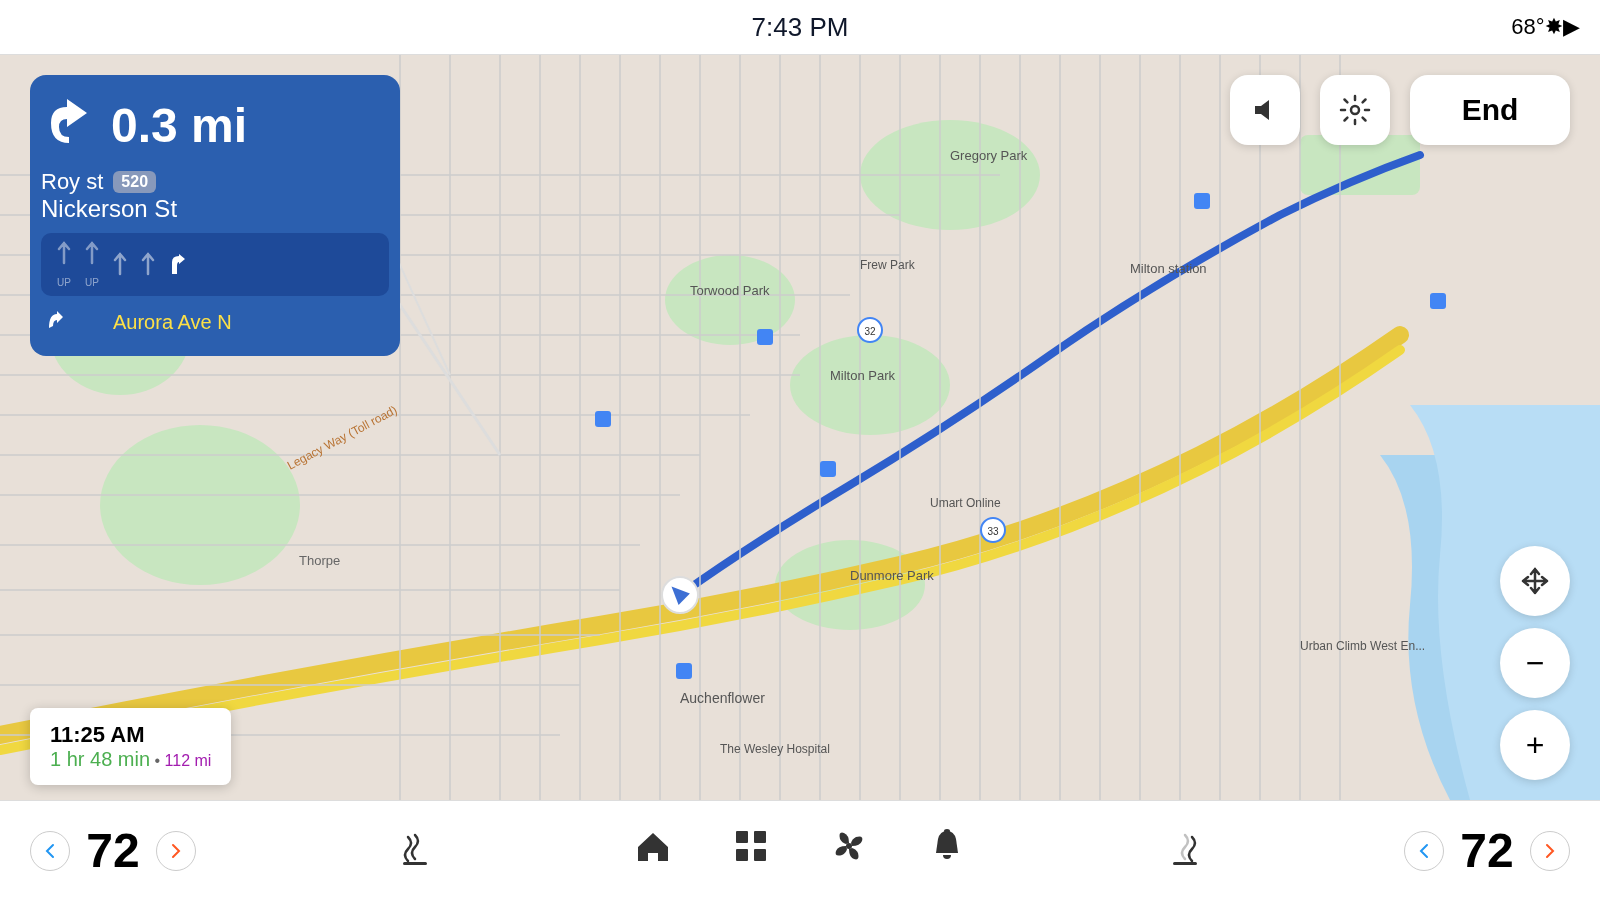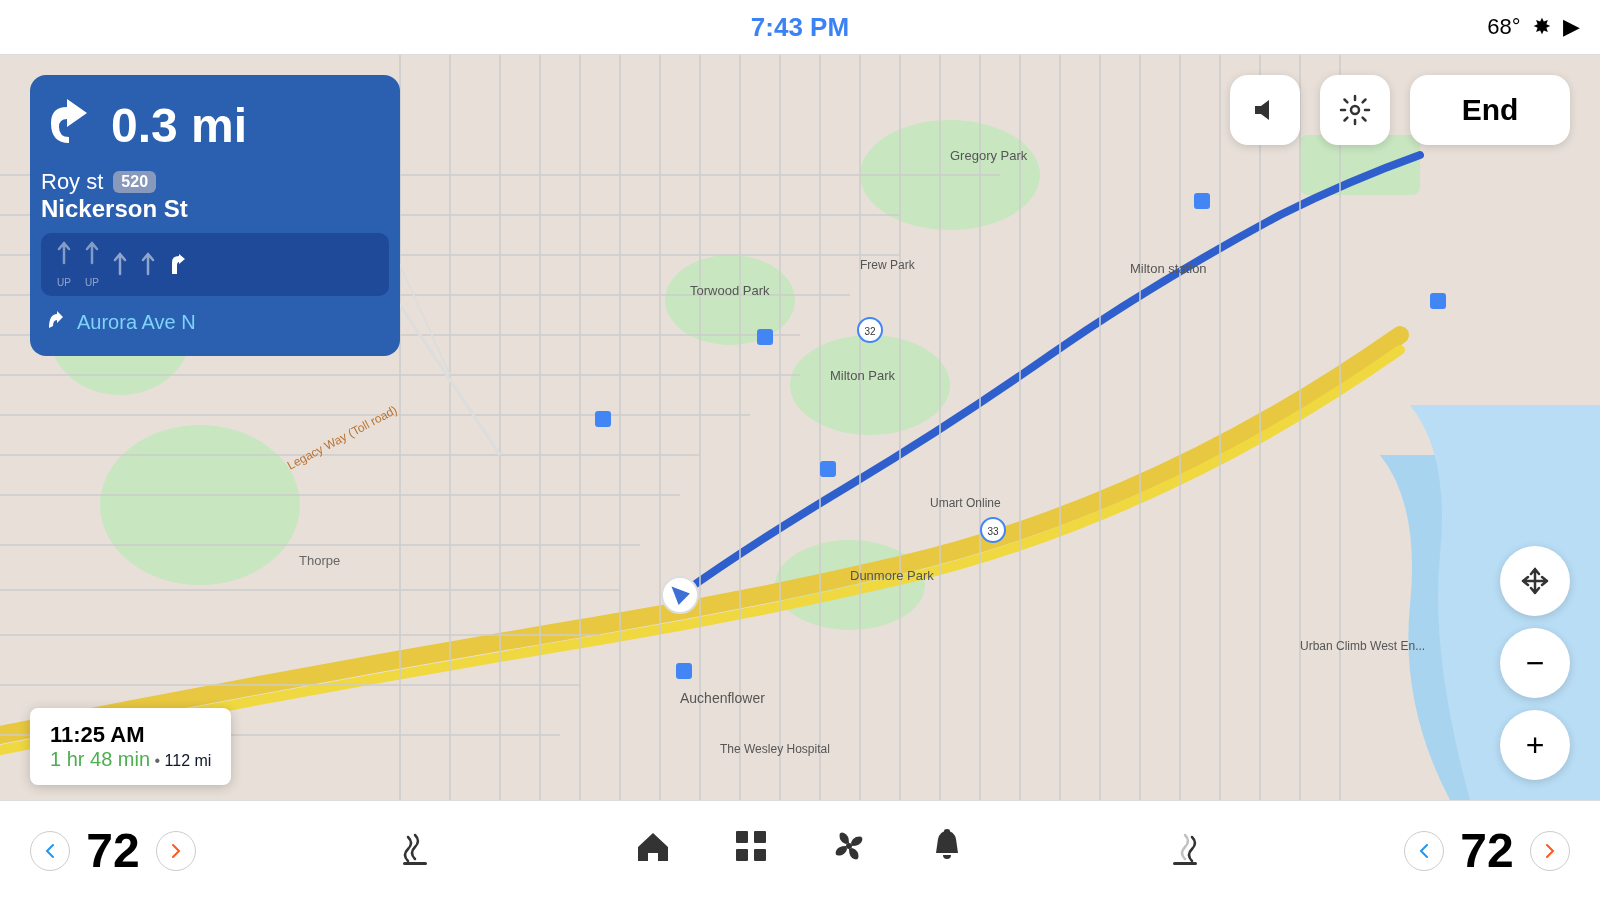--- a/index.html
+++ b/index.html
@@ -19,29 +19,28 @@
       height: 55px;
       background: #fff;
       display: flex;
       align-items: center;
       justify-content: center;
       z-index: 100;
       border-bottom: 1px solid #ddd;
     }
     #status-time {
       font-size: 26px;
-      font-weight: 700;
-      color: #3b82f6;
+      font-weight: 400;
+      color: #0f172a;
     }
     #status-right {
       position: absolute;
       right: 20px;
       display: flex;
       align-items: flex-end;
-      gap: 12px;
     }
     #status-temp {
       font-size: 22px;
       font-weight: 400;
       color: #000;
     }
     .status-icon {
       font-size: 22px;
       color: #000;
     }
@@ -105,21 +104,21 @@
     #route-badge {
       background: #8899bb;
       border-radius: 6px;
       padding: 2px 8px;
       font-size: 16px;
       font-weight: 600;
       color: #fff;
     }
     #cross-street {
       font-size: 24px;
-      font-weight: 700;
+      font-weight: 400;
       color: #fff;
     }
     #lane-guidance {
       display: flex;
       align-items: center;
       gap: 6px;
       background: #1e4a99;
       border-radius: 10px;
       padding: 8px 12px;
       margin-bottom: 10px;
@@ -144,21 +143,22 @@
       align-items: center;
       gap: 10px;
       margin-top: 4px;
     }
     #next-turn-icon {
       font-size: 22px;
     }
     #next-turn-street {
       font-size: 20px;
       font-weight: 500;
-      color: #7dd3fc;
+      color: #fde047;
+      margin-left: 36px;
     }
 
     
     #eta-card {
       position: absolute;
       bottom: 115px;
       left: 30px;
       background: #fff;
       border-radius: 8px;
       padding: 14px 20px;
@@ -169,21 +169,21 @@
       font-size: 22px;
       font-weight: 600;
       color: #000;
     }
     #eta-duration {
       font-size: 20px;
       color: #4caf50;
       font-weight: 500;
     }
     #eta-sep { color: #666; }
-    #eta-distance { color: #0f172a; }
+    #eta-distance { color: #a21caf; }
 
     
     #top-controls {
       position: absolute;
       top: 75px;
       right: 30px;
       display: flex;
       gap: 20px;
       z-index: 50;
     }

